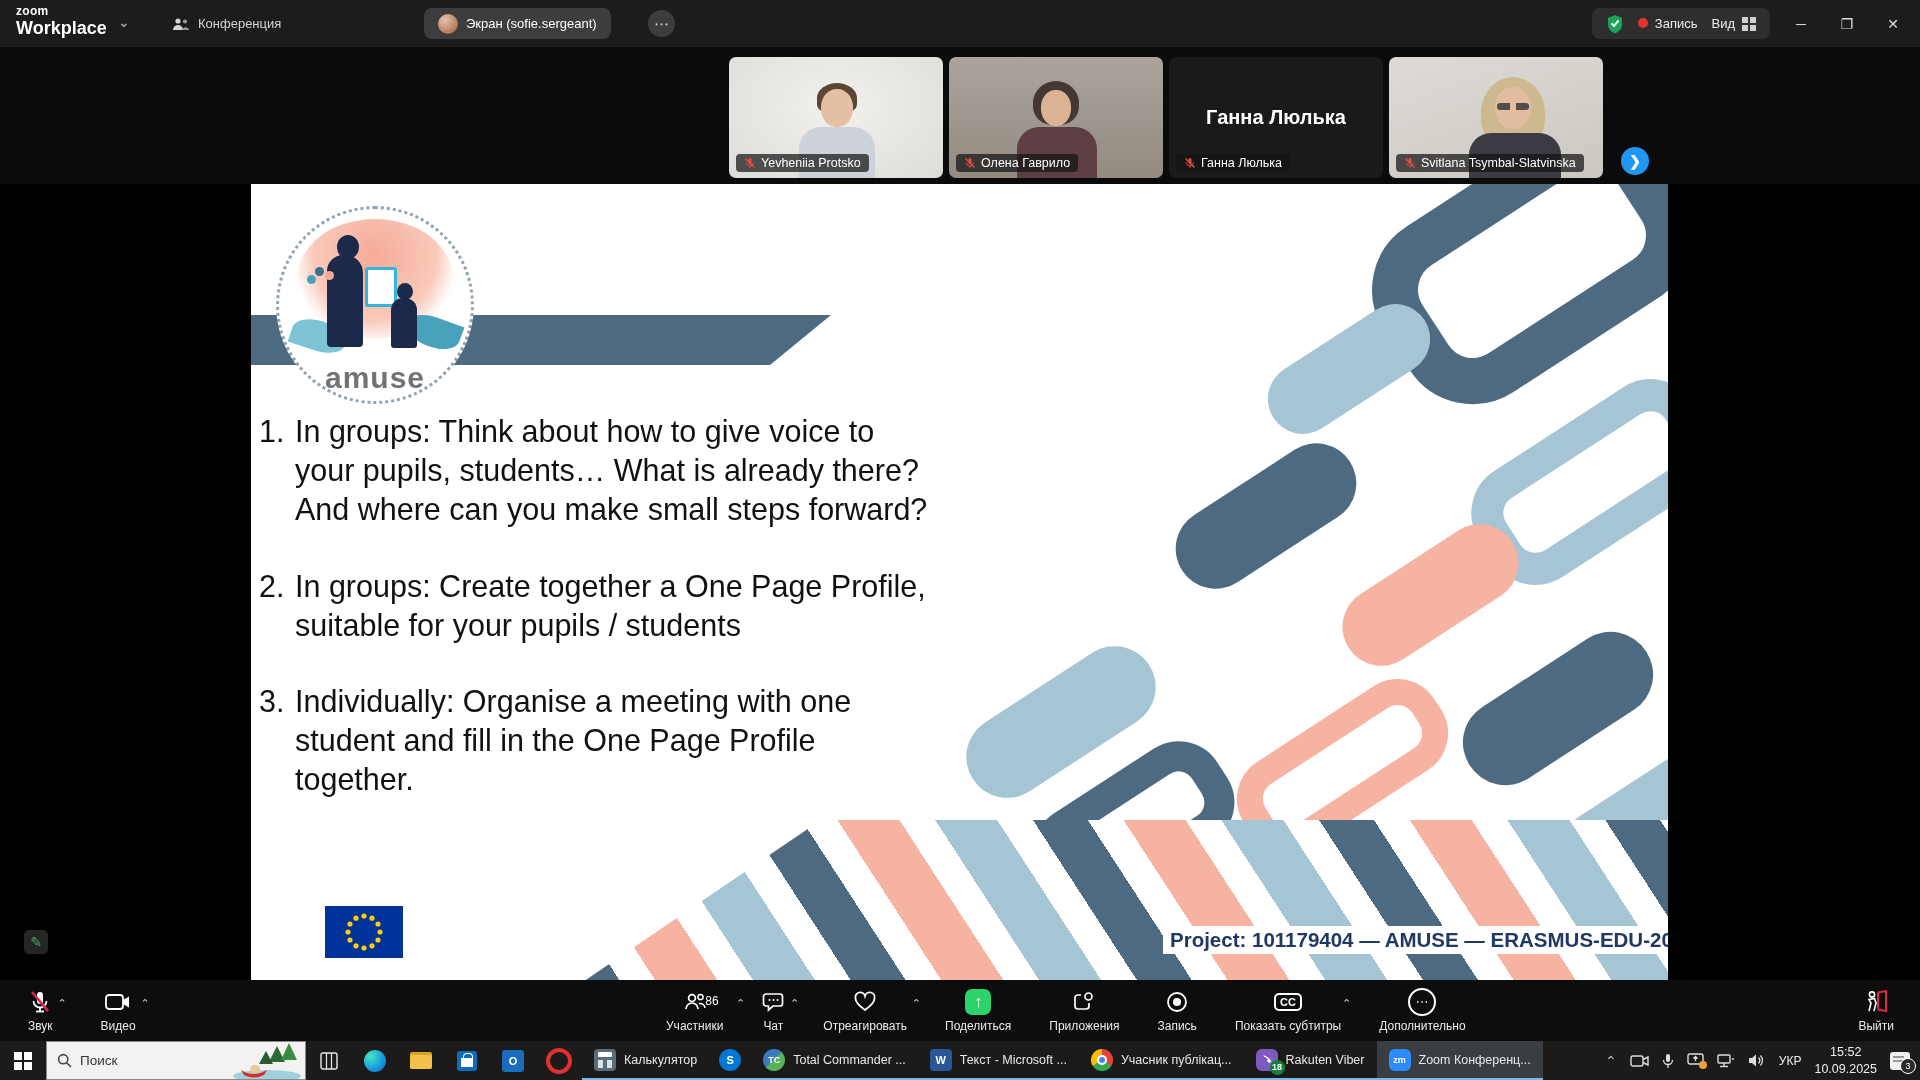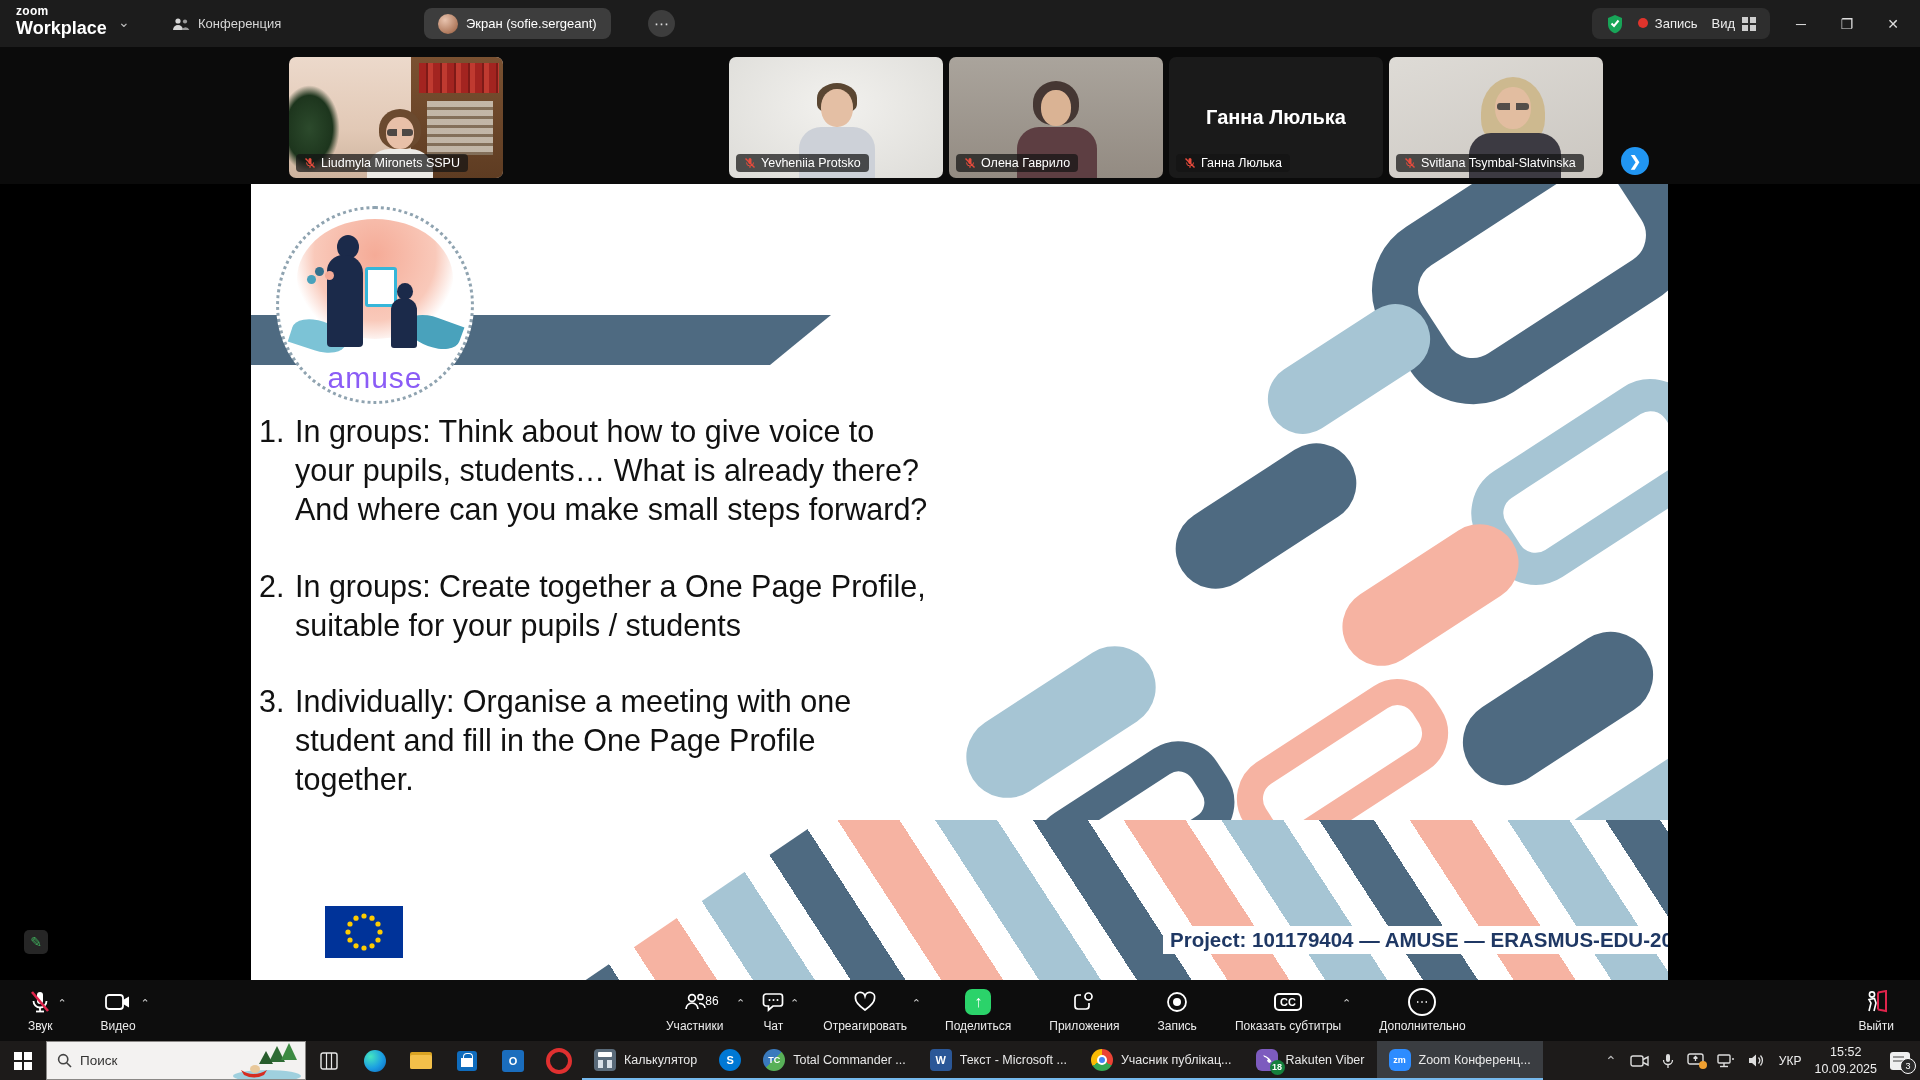--- a/index.html
+++ b/index.html
@@ -83,21 +83,21 @@
       background:radial-gradient(ellipse at 50% 30%,#f5ab97 0%,#f9c9ba 55%,transparent 75%);}
   #amuse-logo .leaf{position:absolute;width:56px;height:30px;border-radius:50% 50% 50% 0;background:#49a2bc;}
   #amuse-logo .leaf.l{left:12px;top:112px;transform:rotate(18deg);background:#7cc3d6;}
   #amuse-logo .leaf.r{left:126px;top:108px;transform:rotate(-160deg);}
   #amuse-logo .adult-h{position:absolute;left:58px;top:26px;width:22px;height:24px;border-radius:50%;background:#1b2a4a;}
   #amuse-logo .adult-b{position:absolute;left:48px;top:46px;width:36px;height:92px;border-radius:16px 18px 4px 4px;background:#1b2a4a;}
   #amuse-logo .child-h{position:absolute;left:118px;top:74px;width:16px;height:17px;border-radius:50%;background:#1b2a4a;}
   #amuse-logo .child-b{position:absolute;left:112px;top:89px;width:26px;height:50px;border-radius:12px 12px 3px 3px;background:#1b2a4a;}
   #amuse-logo .tablet{position:absolute;left:86px;top:58px;width:26px;height:34px;border:3px solid #35b6d9;border-radius:3px;background:#fff;}
   #amuse-logo .flower{position:absolute;width:9px;height:9px;border-radius:50%;background:#35708c;box-shadow:10px 4px 0 #f5ab97,-8px 8px 0 #49a2bc;}
-  #amuse-text{left:0;top:152px;width:192px;text-align:center;color:#8b5cf6;font-weight:400;font-size:30px;letter-spacing:1px;z-index:5;}
+  #amuse-text{left:0;top:152px;width:192px;text-align:center;color:#737373;font-weight:700;font-size:30px;letter-spacing:1px;z-index:5;}
   #slide-title{left:678px;top:104px;font-size:66px;font-weight:700;color:#156082;z-index:3;}
   .slide-item{z-index:3;display:flex;color:#111;font-size:30.5px;line-height:39px;}
   .slide-item .num{width:36px;flex:none;}
   .slide-item .txt{white-space:pre-line;}
   #item1{left:8px;top:228px;} #item2{left:8px;top:383px;} #item3{left:8px;top:498px;}
   #eu-block{left:18px;top:722px;display:flex;gap:23px;align-items:center;z-index:4;flex-direction:column;}
   #eu-text{color:#2443a0;font-weight:700;font-size:20px;line-height:24px;}
   #project-label{left:912px;top:742px;background:#fff;color:#1f3864;font-weight:700;font-size:20.5px;
                  padding:2px 7px;z-index:4;white-space:nowrap;}
   #annot-btn{left:24px;top:930px;width:24px;height:24px;border-radius:5px;background:#262626;color:#3fae5c;
@@ -184,42 +184,20 @@
             <i></i>
           </span></span>
     </div>
     <div id="btn-min" class="abs winctl">─</div>
     <div id="btn-max" class="abs winctl">❐</div>
     <div id="btn-close" class="abs winctl">✕</div>
   </div>
 
   <div id="strip" class="abs">
 
-    <div class="abs tile sc1" style="left:289px">
-      <div class="plant"></div>
-      <div class="shelf">
-          <div class="binders"></div>
-          <div class="papers"></div>
-        </div>
-      <div class="person" style="left:72px;top:52px;width:80px;height:70px">
-        <div class="hair" style="left:18px;top:0;width:42px;height:40px;background:#6b4a2f"></div>
-        <div class="head" style="left:25px;top:8px;width:28px;height:32px;background:#e8c0a8"></div>
-        <div class="glasses" style="left:26px;top:20px;width:26px;background:linear-gradient(90deg,#333 0 10px,transparent 10px 15px,#333 15px 26px)"></div>
-        <div class="torso" style="left:6px;top:40px;width:66px;height:32px;background:#eceae6"></div>
-      </div>
-      <div class="namepill">
-        <svg width="12" height="12" viewBox="0 0 12 12">
-            <rect x="4.5" y="1" width="3" height="6" rx="1.5" fill="#e84b3c"></rect>
-            <path d="M2.5 5.5 a3.5 3.5 0 0 0 7 0" stroke="#e84b3c" fill="none"></path>
-            <line x1="6" y1="9" x2="6" y2="11" stroke="#e84b3c"></line>
-            <line x1="1.5" y1="1.5" x2="10.5" y2="10.5" stroke="#e84b3c" stroke-width="1.4"></line>
-          </svg>
-        <span>Liudmyla Mironets SSPU</span>
-      </div>
-    </div>
 
 
     <div class="abs tile sc3" style="left:729px">
       <div class="person" style="left:68px;top:26px;width:80px;height:95px">
         <div class="hair" style="left:20px;top:0;width:40px;height:30px;background:#5a4632;border-radius:50% 50% 30% 30%"></div>
         <div class="head" style="left:24px;top:6px;width:32px;height:38px;background:#e4bfa4"></div>
         <div class="torso" style="left:2px;top:44px;width:76px;height:51px;background:#cdd1d8"></div>
       </div>
       <div class="namepill">
         <svg width="12" height="12" viewBox="0 0 12 12">

